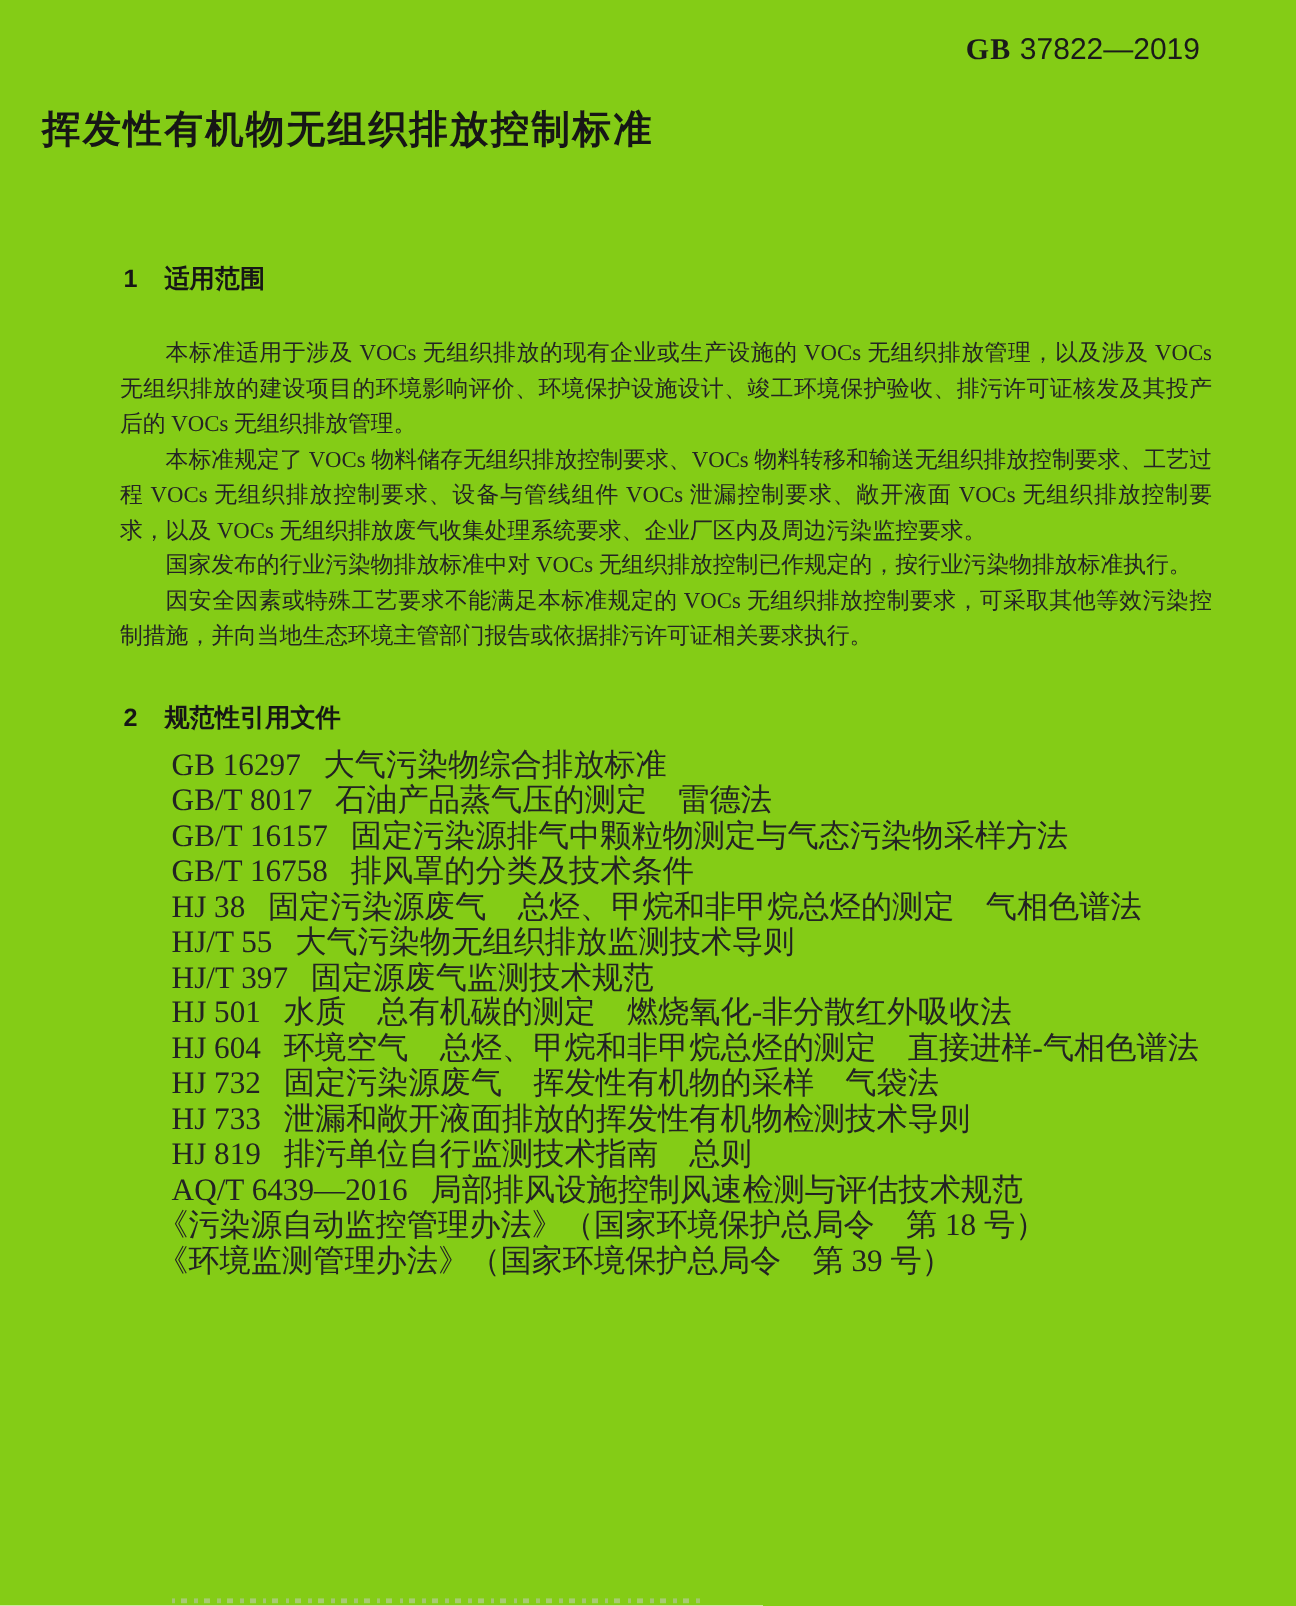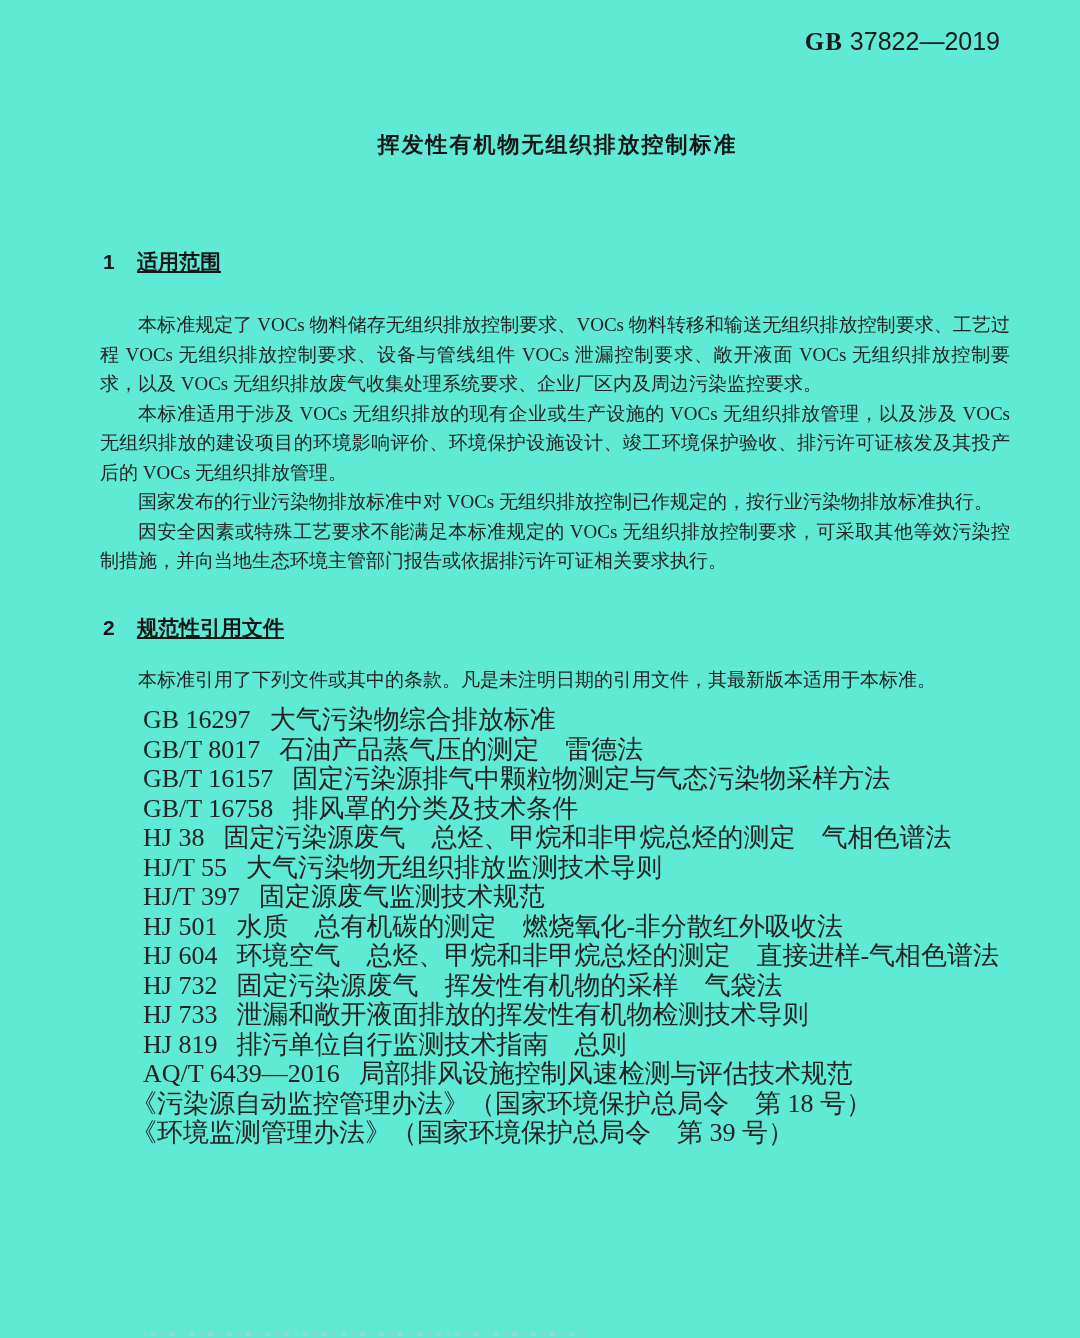--- a/index.html
+++ b/index.html
@@ -1,20 +1,20 @@
 <!DOCTYPE html>
 <html><head>
 <meta charset="utf-8">
 <style>
   html, body { margin: 0; padding: 0; background: #fdfdfd; }
   .page {
     position: relative;
     width: 1080px;
     height: 1338px;
-    background: #5eead4;
+    background: #84cc16;
     overflow: hidden;
     color: #232323;
     font-family: "Liberation Serif", serif;
   }
   .doc-header {
     padding: 27px 80px 0 0;
     text-align: right;
     font-size: 25px;
     color: #1a1a1a;
     white-space: nowrap;
@@ -23,36 +23,35 @@
     font-family: "Liberation Serif", serif;
     font-weight: bold;
     letter-spacing: 1px;
   }
   .doc-num {
     font-family: "Liberation Sans", sans-serif;
     margin-left: 7px;
     font-weight: 500;
   }
   .doc-title {
-    margin: 74px 0 0 0;
+    margin: 30px 0 0 0;
     padding-left: 35px;
-    text-align: center;
+    text-align: left;
     font-family: "Liberation Sans", sans-serif;
-    font-size: 22px;
+    font-size: 32px;
     font-weight: bold;
     letter-spacing: 2px;
     color: #161616;
   }
   .section-heading {
     margin: 0 16px 0 103px;
     font-family: "Liberation Sans", sans-serif;
     font-size: 21px;
     font-weight: bold;
     color: #161616;
-    text-decoration: underline;
   }
   .section-heading .sec-num {
     display: inline-block;
     min-width: 34px;
     font-weight: bold;
   }
   .heading-1 { margin-top: 88px; }
   .heading-2 { margin-top: 38px; }
   .heading-3 { margin-top: 33px; }
   .body-text {
@@ -100,33 +99,30 @@
     <span class="doc-prefix">GB</span><span class="doc-num">37822—2019</span>
   </div>
 
   <h1 class="doc-title">挥发性有机物无组织排放控制标准</h1>
 
   <div class="section-heading heading-1">
     <span class="sec-num">1</span><span class="sec-text">适用范围</span>
   </div>
 
   <div class="body-text">
+    <p>本标准适用于涉及 VOCs 无组织排放的现有企业或生产设施的 VOCs 无组织排放管理，以及涉及 VOCs 无组织排放的建设项目的环境影响评价、环境保护设施设计、竣工环境保护验收、排污许可证核发及其投产后的 VOCs 无组织排放管理。</p>
     <p>本标准规定了 VOCs 物料储存无组织排放控制要求、VOCs 物料转移和输送无组织排放控制要求、工艺过程 VOCs 无组织排放控制要求、设备与管线组件 VOCs 泄漏控制要求、敞开液面 VOCs 无组织排放控制要求，以及 VOCs 无组织排放废气收集处理系统要求、企业厂区内及周边污染监控要求。</p>
-    <p>本标准适用于涉及 VOCs 无组织排放的现有企业或生产设施的 VOCs 无组织排放管理，以及涉及 VOCs 无组织排放的建设项目的环境影响评价、环境保护设施设计、竣工环境保护验收、排污许可证核发及其投产后的 VOCs 无组织排放管理。</p>
     <p>国家发布的行业污染物排放标准中对 VOCs 无组织排放控制已作规定的，按行业污染物排放标准执行。</p>
     <p>因安全因素或特殊工艺要求不能满足本标准规定的 VOCs 无组织排放控制要求，可采取其他等效污染控制措施，并向当地生态环境主管部门报告或依据排污许可证相关要求执行。</p>
   </div>
 
   <div class="section-heading heading-2">
     <span class="sec-num">2</span><span class="sec-text">规范性引用文件</span>
   </div>
 
-  <div class="intro-text">
-    <p>本标准引用了下列文件或其中的条款。凡是未注明日期的引用文件，其最新版本适用于本标准。</p>
-  </div>
 
   <div class="ref-list">
     <div class="ref-item"><span class="ref-code">GB 16297</span><span class="ref-title">大气污染物综合排放标准</span></div>
     <div class="ref-item"><span class="ref-code">GB/T 8017</span><span class="ref-title">石油产品蒸气压的测定　雷德法</span></div>
     <div class="ref-item"><span class="ref-code">GB/T 16157</span><span class="ref-title">固定污染源排气中颗粒物测定与气态污染物采样方法</span></div>
     <div class="ref-item"><span class="ref-code">GB/T 16758</span><span class="ref-title">排风罩的分类及技术条件</span></div>
     <div class="ref-item"><span class="ref-code">HJ 38</span><span class="ref-title">固定污染源废气　总烃、甲烷和非甲烷总烃的测定　气相色谱法</span></div>
     <div class="ref-item"><span class="ref-code">HJ/T 55</span><span class="ref-title">大气污染物无组织排放监测技术导则</span></div>
     <div class="ref-item"><span class="ref-code">HJ/T 397</span><span class="ref-title">固定源废气监测技术规范</span></div>
     <div class="ref-item"><span class="ref-code">HJ 501</span><span class="ref-title">水质　总有机碳的测定　燃烧氧化-非分散红外吸收法</span></div>

